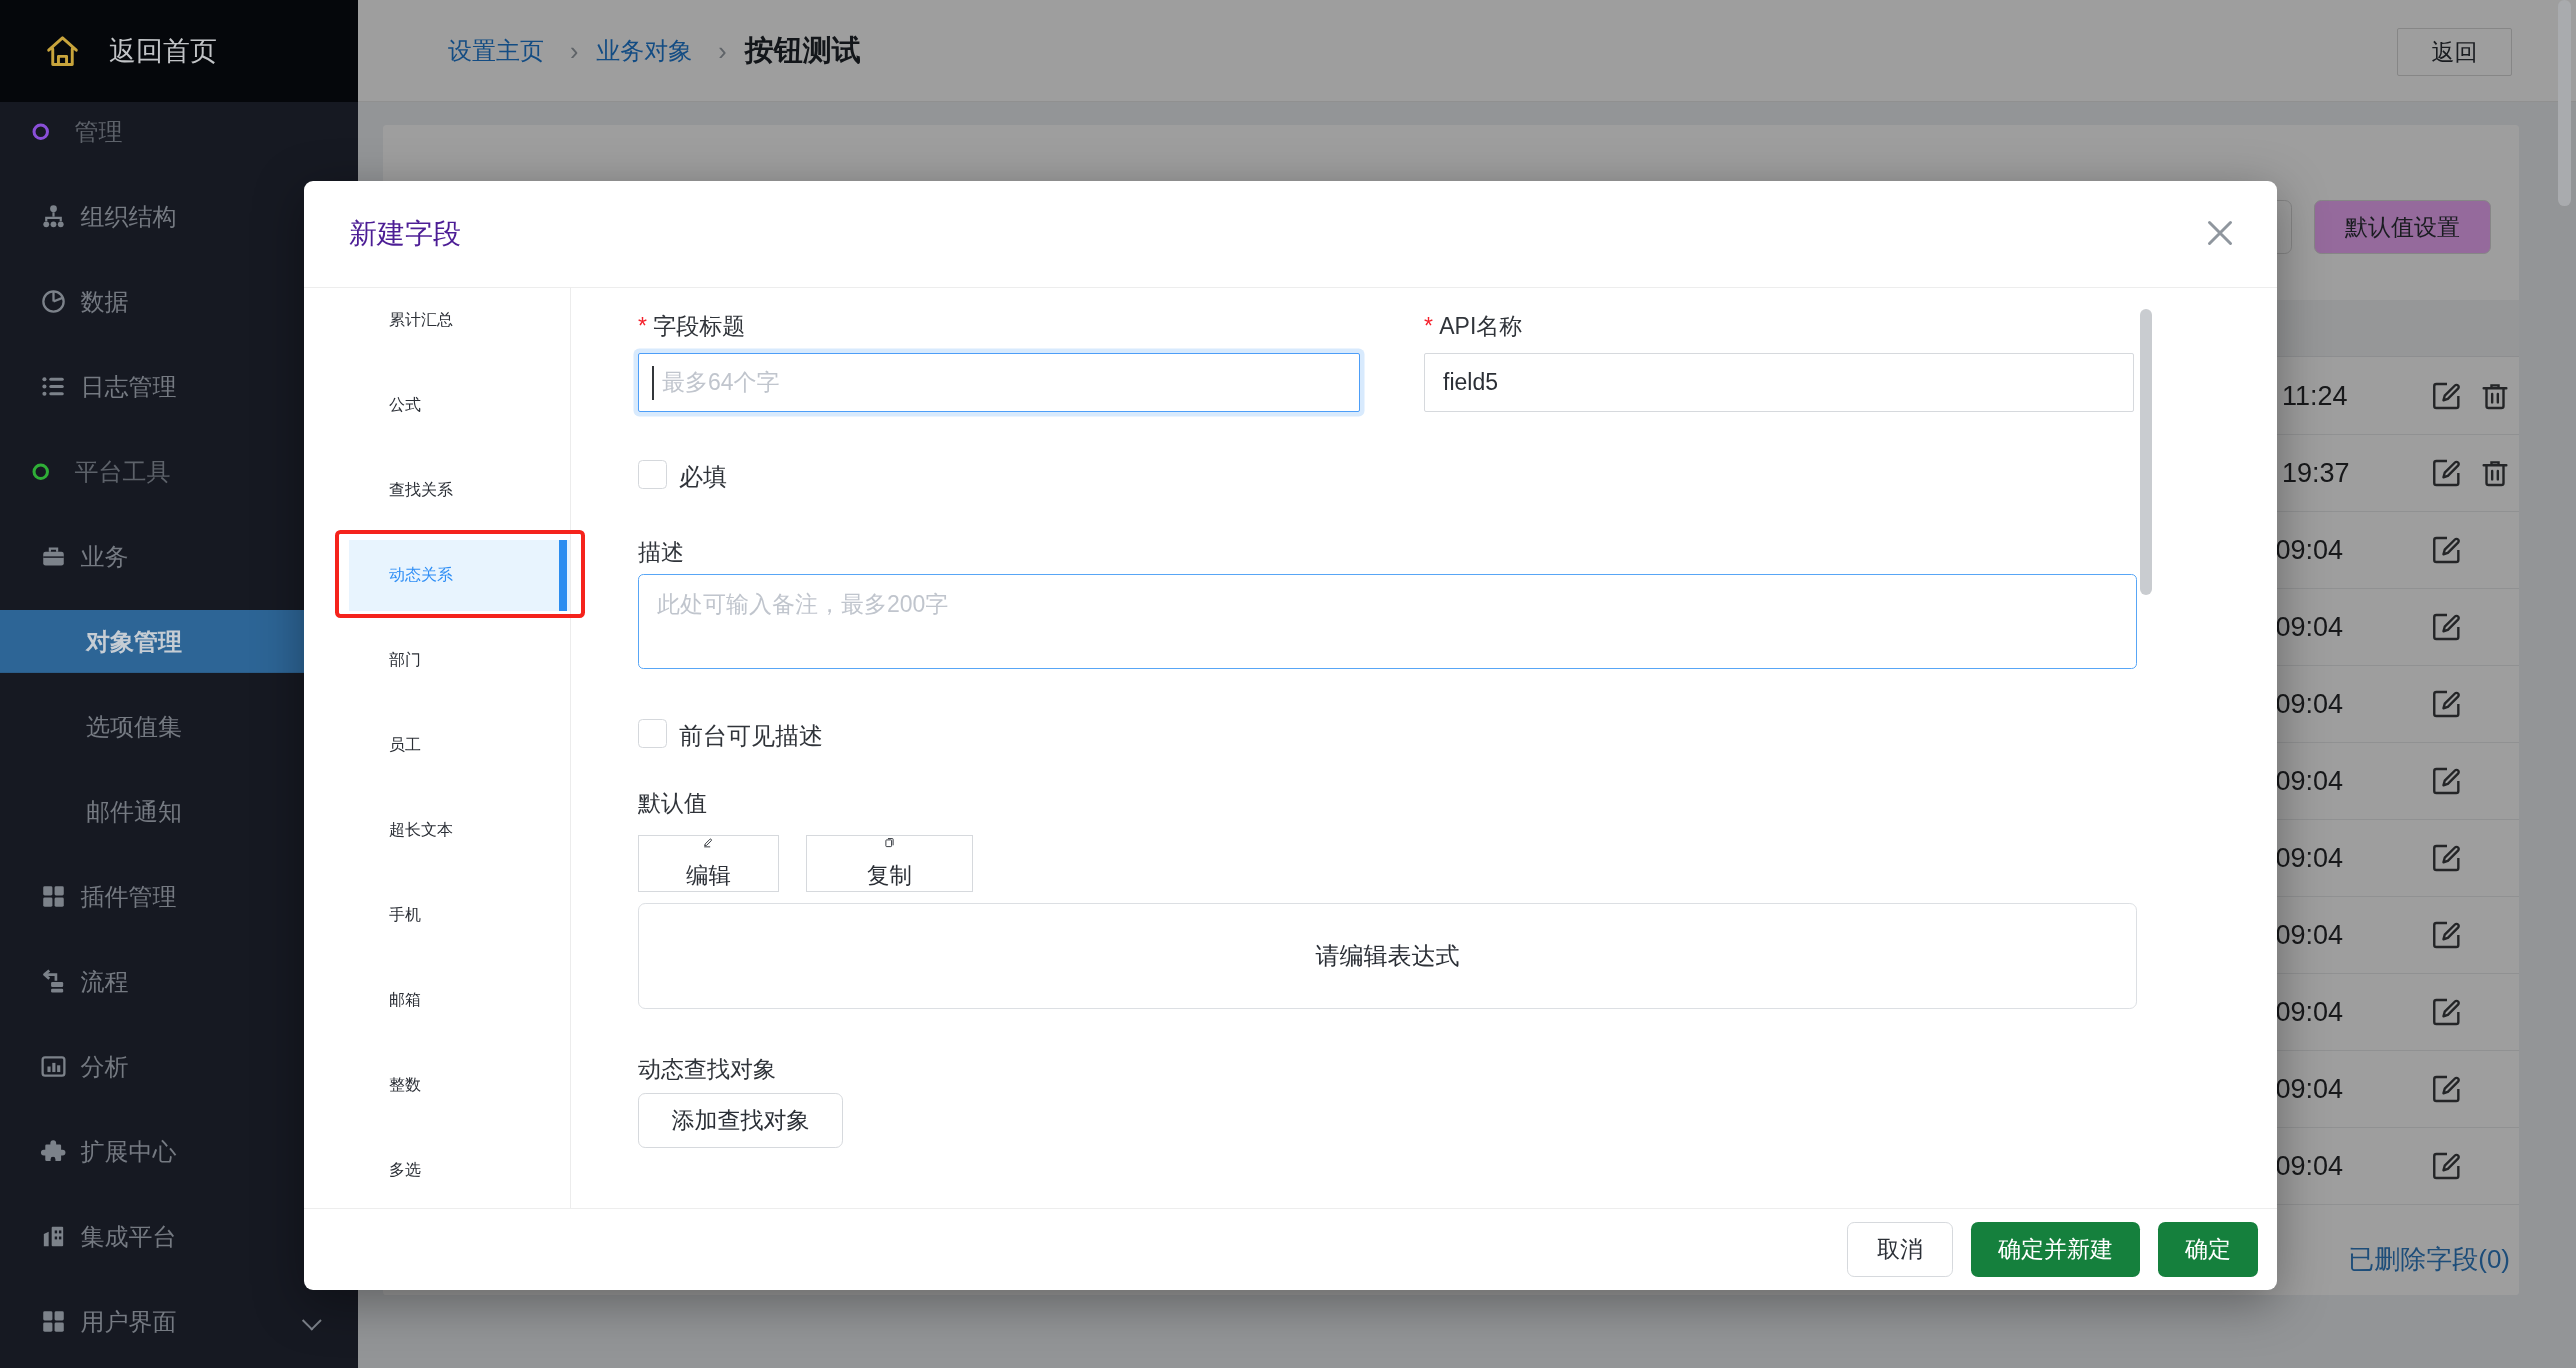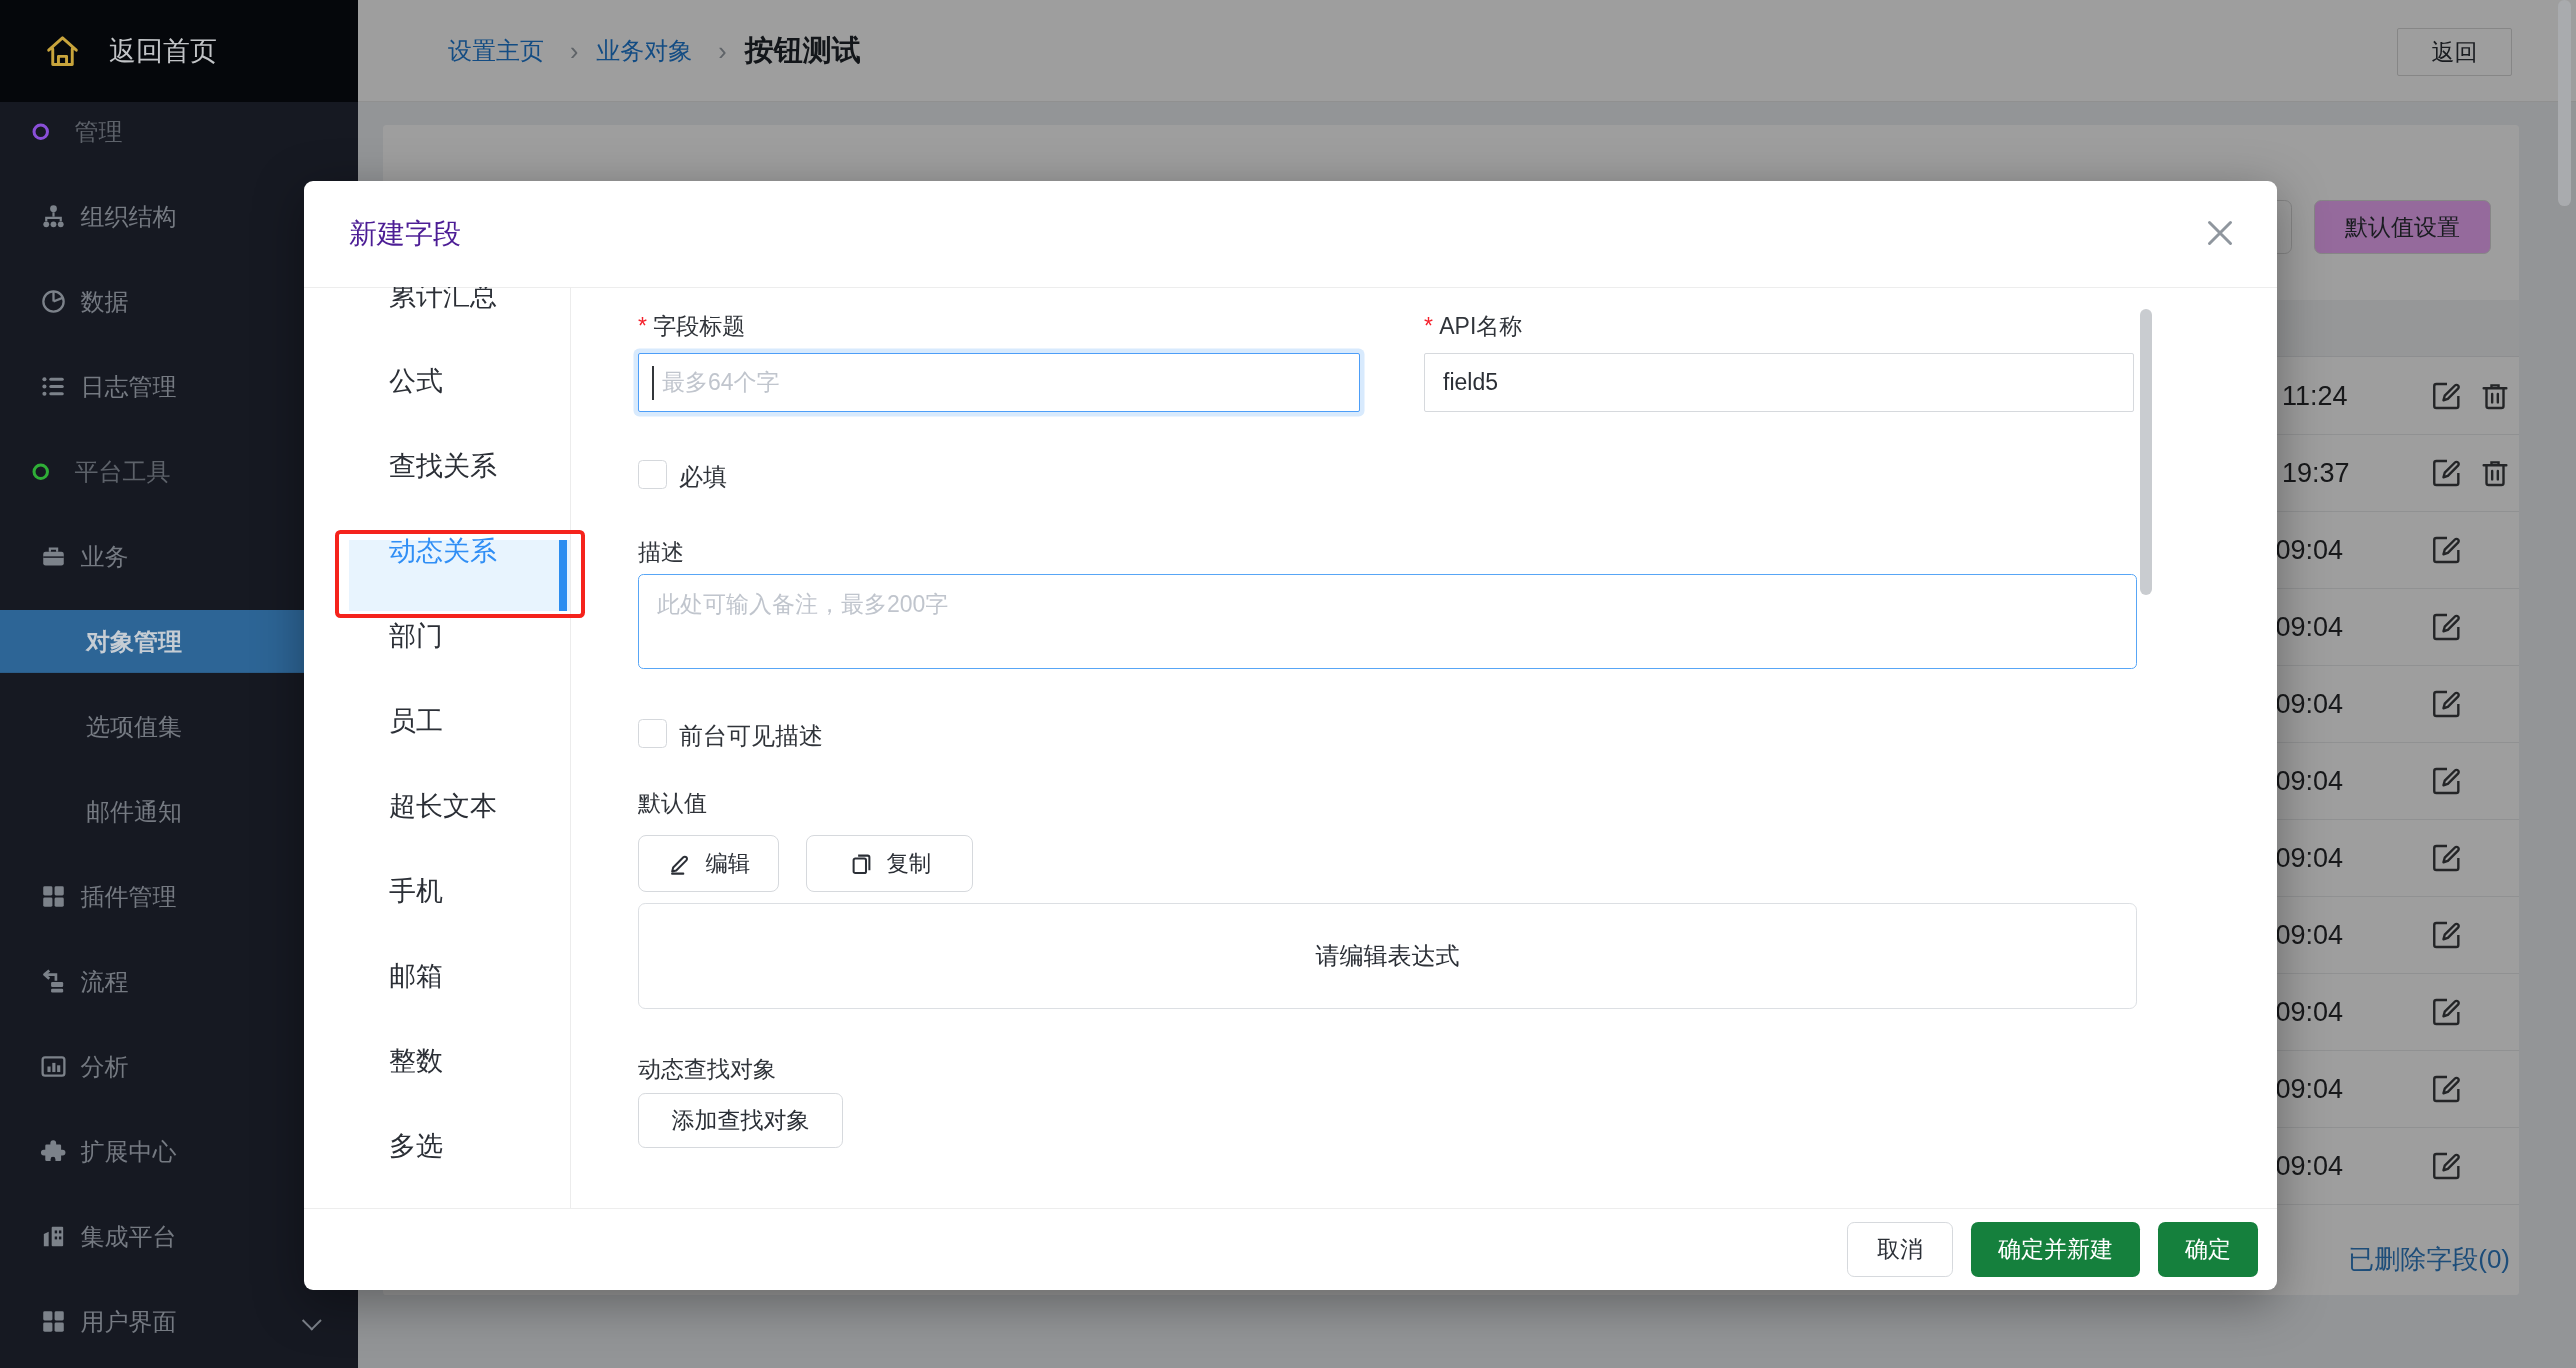--- a/index.html
+++ b/index.html
@@ -69,21 +69,21 @@
   
   .modal{position:absolute;left:304px;top:181px;width:1973px;height:1109px;background:#fff;
          border-radius:9px;box-shadow:0 12.5px 50px rgba(0,0,0,.35);z-index:20;}
   .m-title{position:absolute;left:45px;top:0;height:106px;display:flex;align-items:center;
            font-size:28px;color:#4c1d95;}
   .m-close{position:absolute;right:39px;top:34px;width:36px;height:36px;color:#8f969e;cursor:pointer;}
   .m-divider{position:absolute;left:0;top:106px;right:0;height:0.9px;background:#ededed;}
   .m-body{position:absolute;left:0;top:106px;width:1973px;height:921px;overflow:hidden;}
   .v-divider{position:absolute;left:266px;top:0;bottom:0;width:0.9px;background:#ececec;}
   .type-list{position:absolute;left:45px;top:-9px;width:221px;}
-  .type-item{height:85px;display:flex;align-items:flex-start;padding-left:40px;font-size:27px;
+  .type-item{height:85px;display:flex;align-items:center;padding-left:40px;font-size:16px;
              color:#2b2f36;position:relative;cursor:pointer;}
   .type-item.selected{color:#2f8ef5;
       background:linear-gradient(#e8f4fe,#e8f4fe) center/100% 84% no-repeat;}
   .type-item.selected::after{content:'';position:absolute;right:2.7px;top:7.2px;bottom:7.2px;width:8px;
       background:#2b8df0;}
   .m-scroll{position:absolute;left:1836px;top:21.5px;width:11.6px;height:286px;background:#c9ccd0;
             border-radius:6.3px;}
   .f-label{position:absolute;font-size:23px;color:#30343a;display:flex;align-items:center;}
   .req{color:#f5222d;margin-right:6.3px;font-size:23px;}
   .inp{position:absolute;height:59px;border-radius:2px;font-size:23px;padding:0 18px;
@@ -91,23 +91,23 @@
   .inp::placeholder,textarea::placeholder{color:#c0c5cd;}
   #inp-title{left:334px;top:66px;width:722px;border:1.8px solid #4d9ef8;
              box-shadow:0 0 0 4.5px rgba(77,158,248,.22);padding-left:23px;}
   .caret{position:absolute;left:348px;top:79px;width:1.8px;height:34px;background:#33363a;z-index:2;}
   #inp-api{left:1120px;top:66px;width:710px;border:1.3px solid #d6d9dd;}
   .checkbox{position:absolute;width:29px;height:29px;border:1.8px solid #d5d8dc;border-radius:4.5px;
             background:#fff;cursor:pointer;}
   #ta-desc{position:absolute;left:334px;top:287px;width:1499px;height:95px;border:1.8px solid #58a6f6;
            border-radius:5.4px;padding:14.3px 18px;font-size:23px;resize:none;outline:none;
            font-family:"Liberation Sans",sans-serif;}
-  .tool-btn{position:absolute;top:548px;height:57px;border:1.3px solid #d6d9dd;border-radius:8px;
+  .tool-btn{position:absolute;top:548px;height:57px;border:1.3px solid #d6d9dd;border-radius:0;
             background:#fff;display:flex;align-items:center;justify-content:center;gap:11.6px;
-            font-size:22.4px;color:#2b2f36;cursor:pointer;}
+            font-size:22.4px;color:#2b2f36;cursor:pointer;flex-direction:column;}
   .tool-btn .s-icon{width:27px;height:27px;color:#2b2f36;}
   #btn-edit{left:334px;width:141px;}
   #btn-copy{left:502px;width:167px;}
   #expr{position:absolute;left:334px;top:616px;width:1499px;height:106px;border:1.3px solid #dcdfe3;
         border-radius:7.2px;display:flex;align-items:center;justify-content:center;font-size:24px;color:#2b2f36;}
   #btn-add{position:absolute;left:334px;top:806px;width:205px;height:55px;border:1.3px solid #d6d9dd;
         border-radius:7.2px;background:#fff;display:flex;align-items:center;justify-content:center;
         font-size:23px;color:#2b2f36;cursor:pointer;}
   .m-footer{position:absolute;left:0;right:0;bottom:0;height:82px;border-top:0.9px solid #ededed;
         display:flex;align-items:center;justify-content:flex-end;gap:18px;padding-right:19px;}

